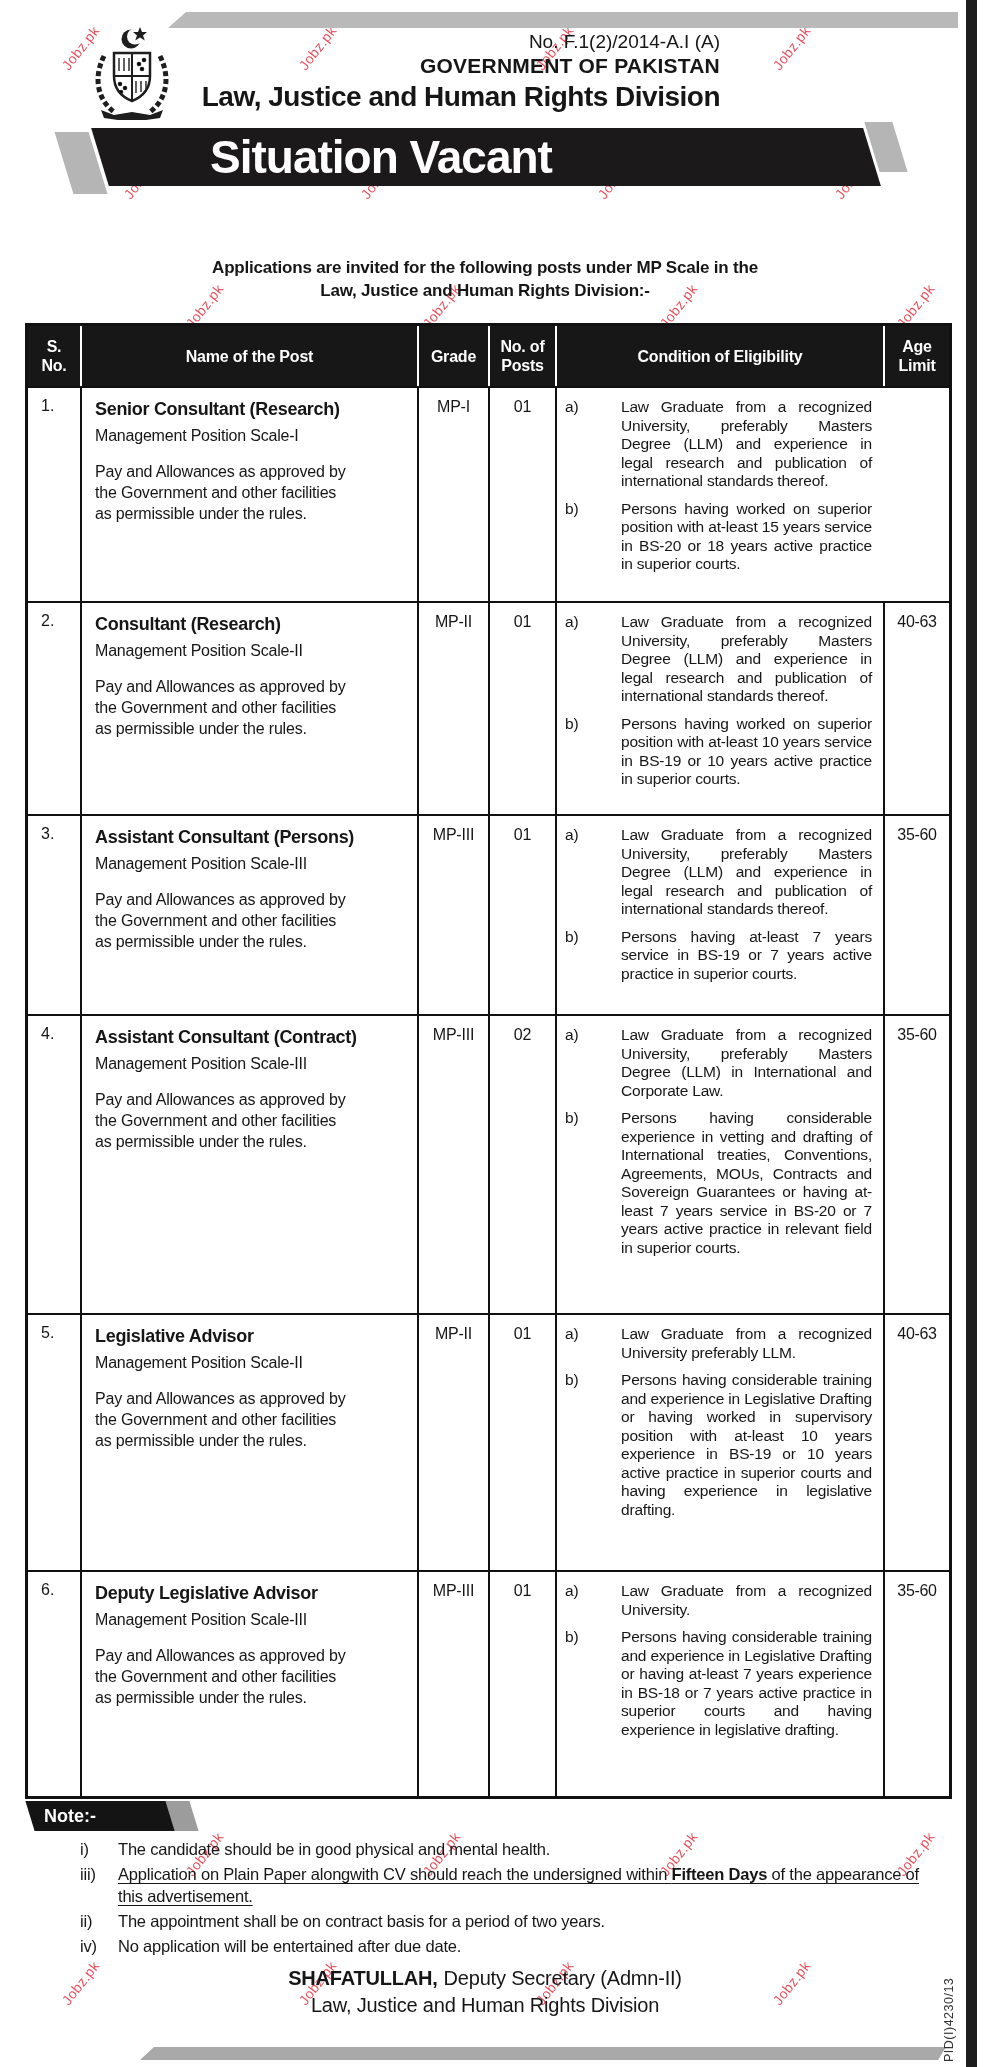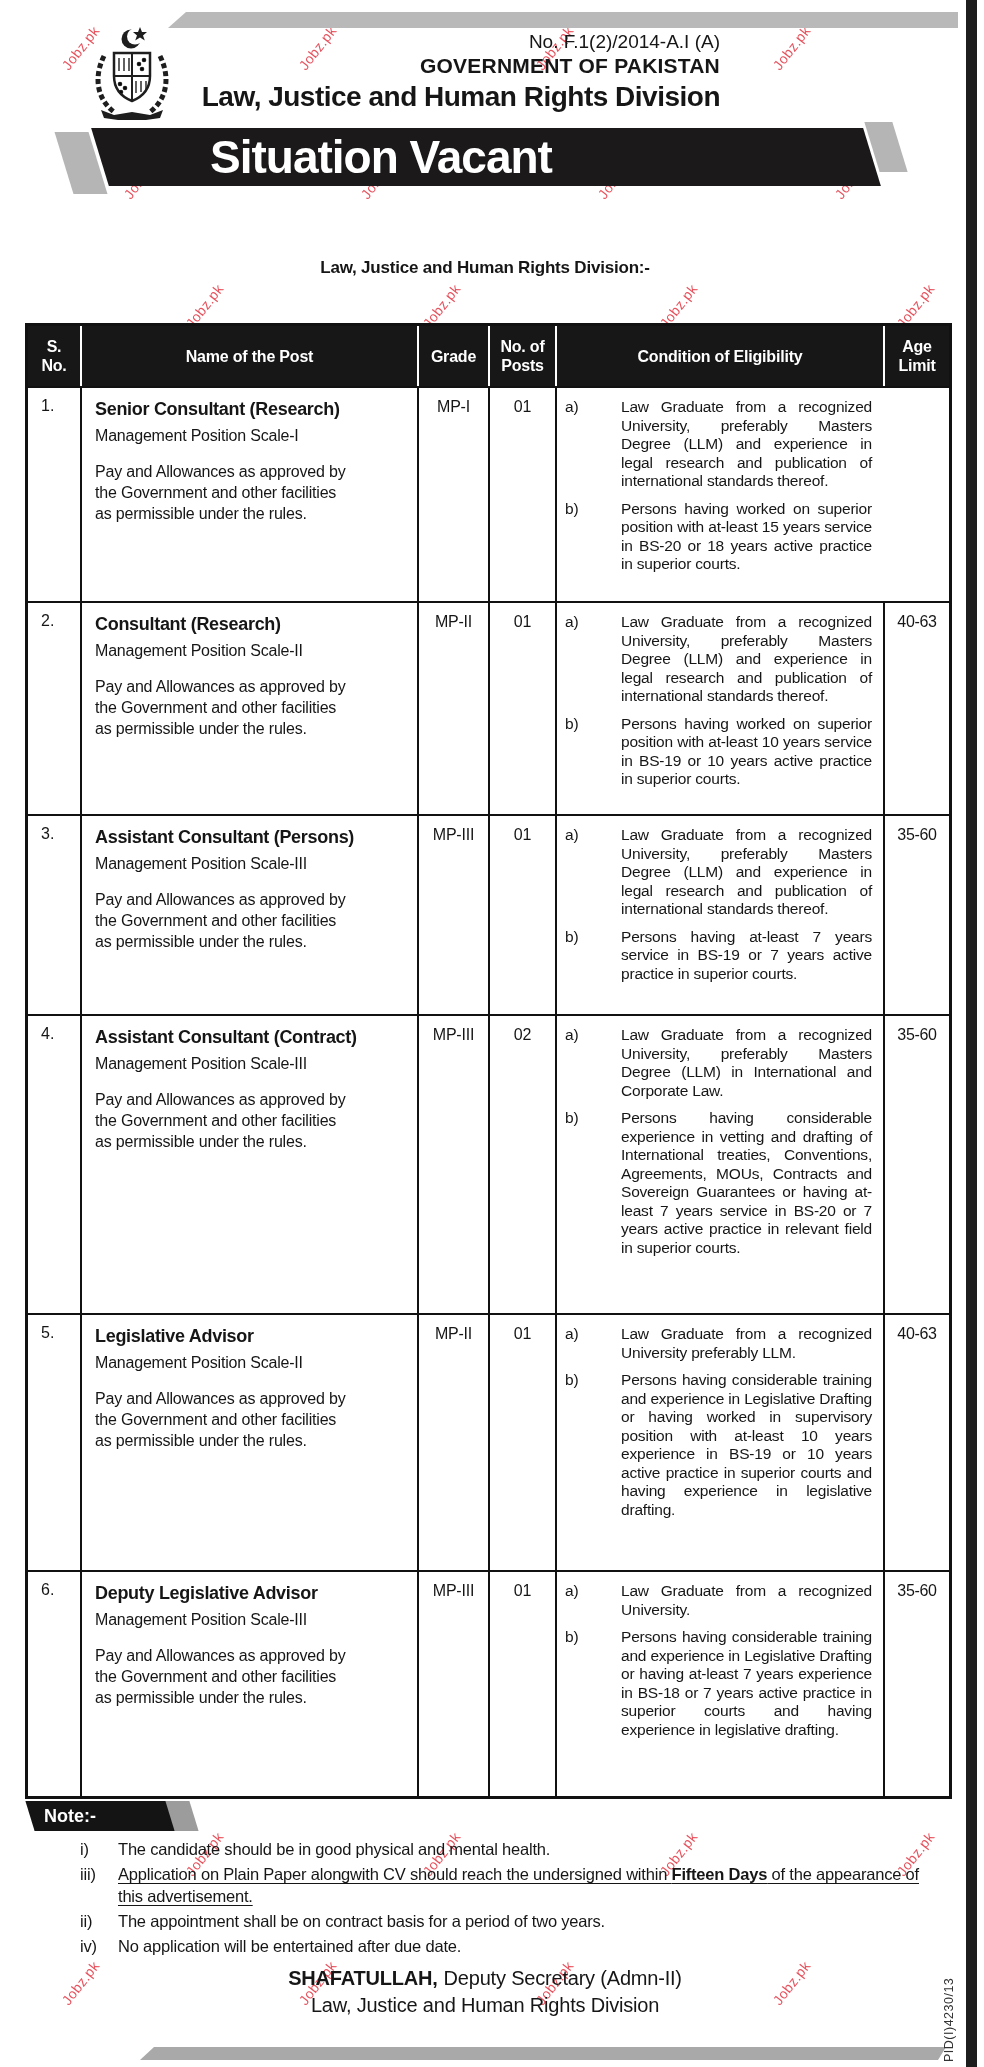--- a/index.html
+++ b/index.html
@@ -187,20 +187,21 @@
     <div class="govt">GOVERNMENT OF PAKISTAN</div>
     <div class="division">Law, Justice and Human Rights Division</div>
   </div>
 
   <div class="banner-gray-l"></div>
   <div class="banner-gray-r"></div>
   <div class="banner"></div>
   <div class="banner-text">Situation Vacant</div>
 
   <div class="intro">
+    <div>Applications are invited for the following posts under MP Scale in the</div>
     <div>Law, Justice and Human Rights Division:-</div>
   </div>
 
   <div class="jobtable">
     <div class="thead">
       <div class="hc">S.
 No.</div>
       <div class="hc">Name of the Post</div>
       <div class="hc">Grade</div>
       <div class="hc">No. of

